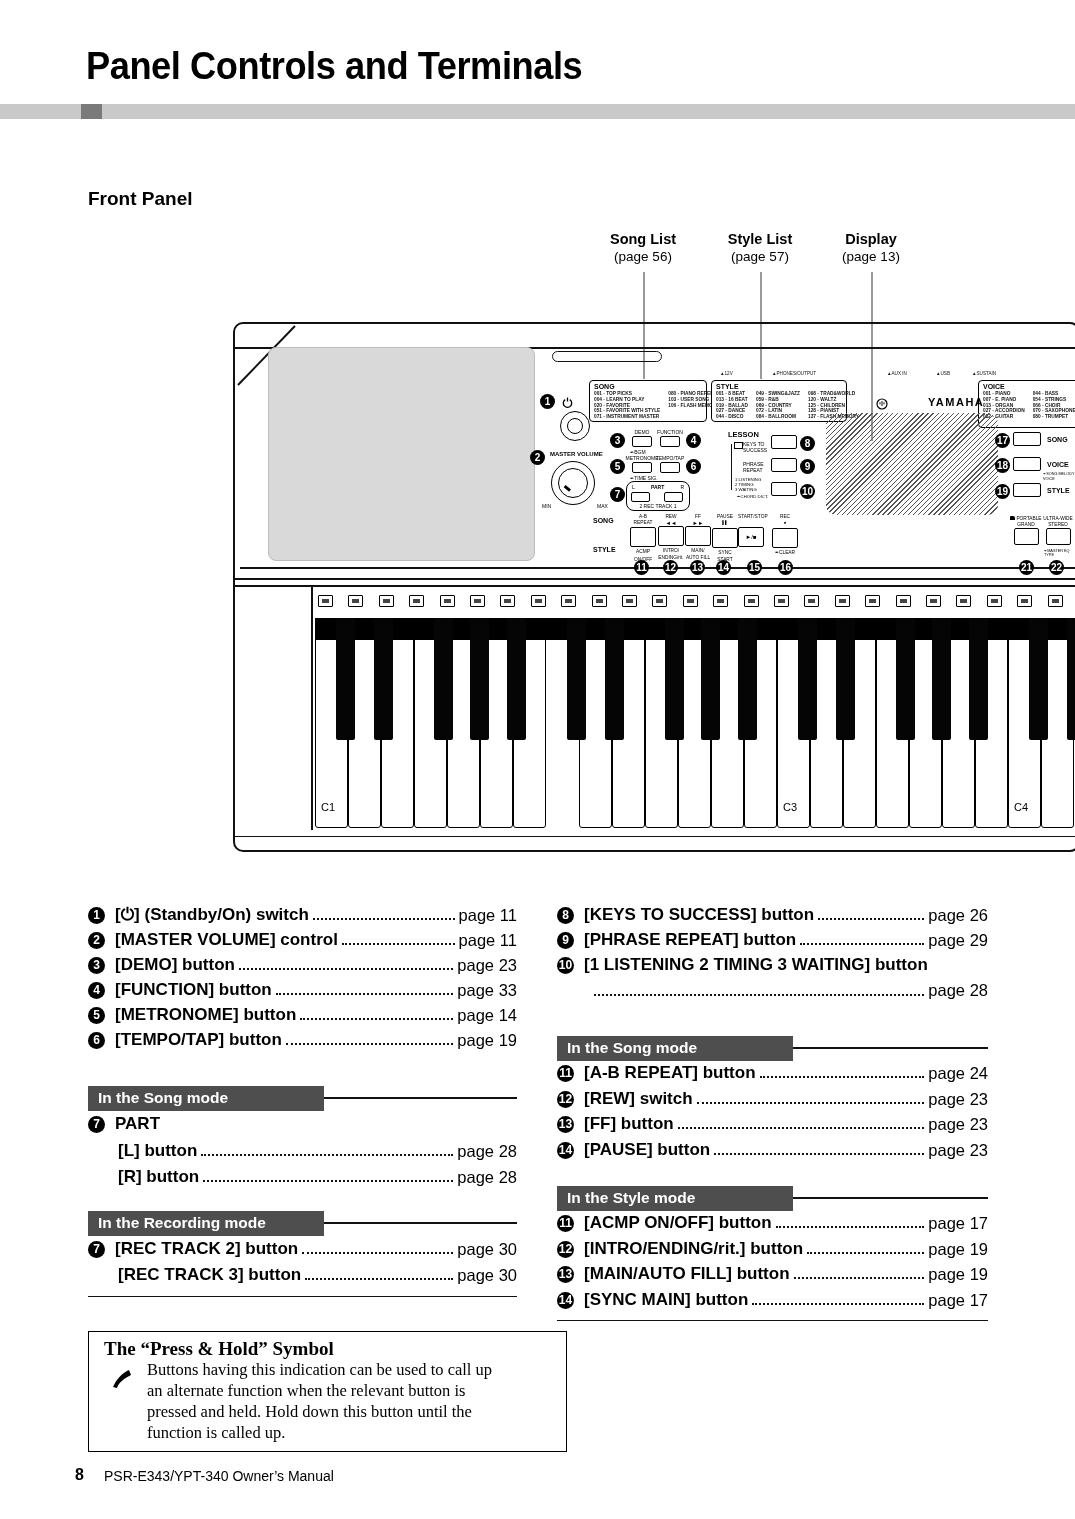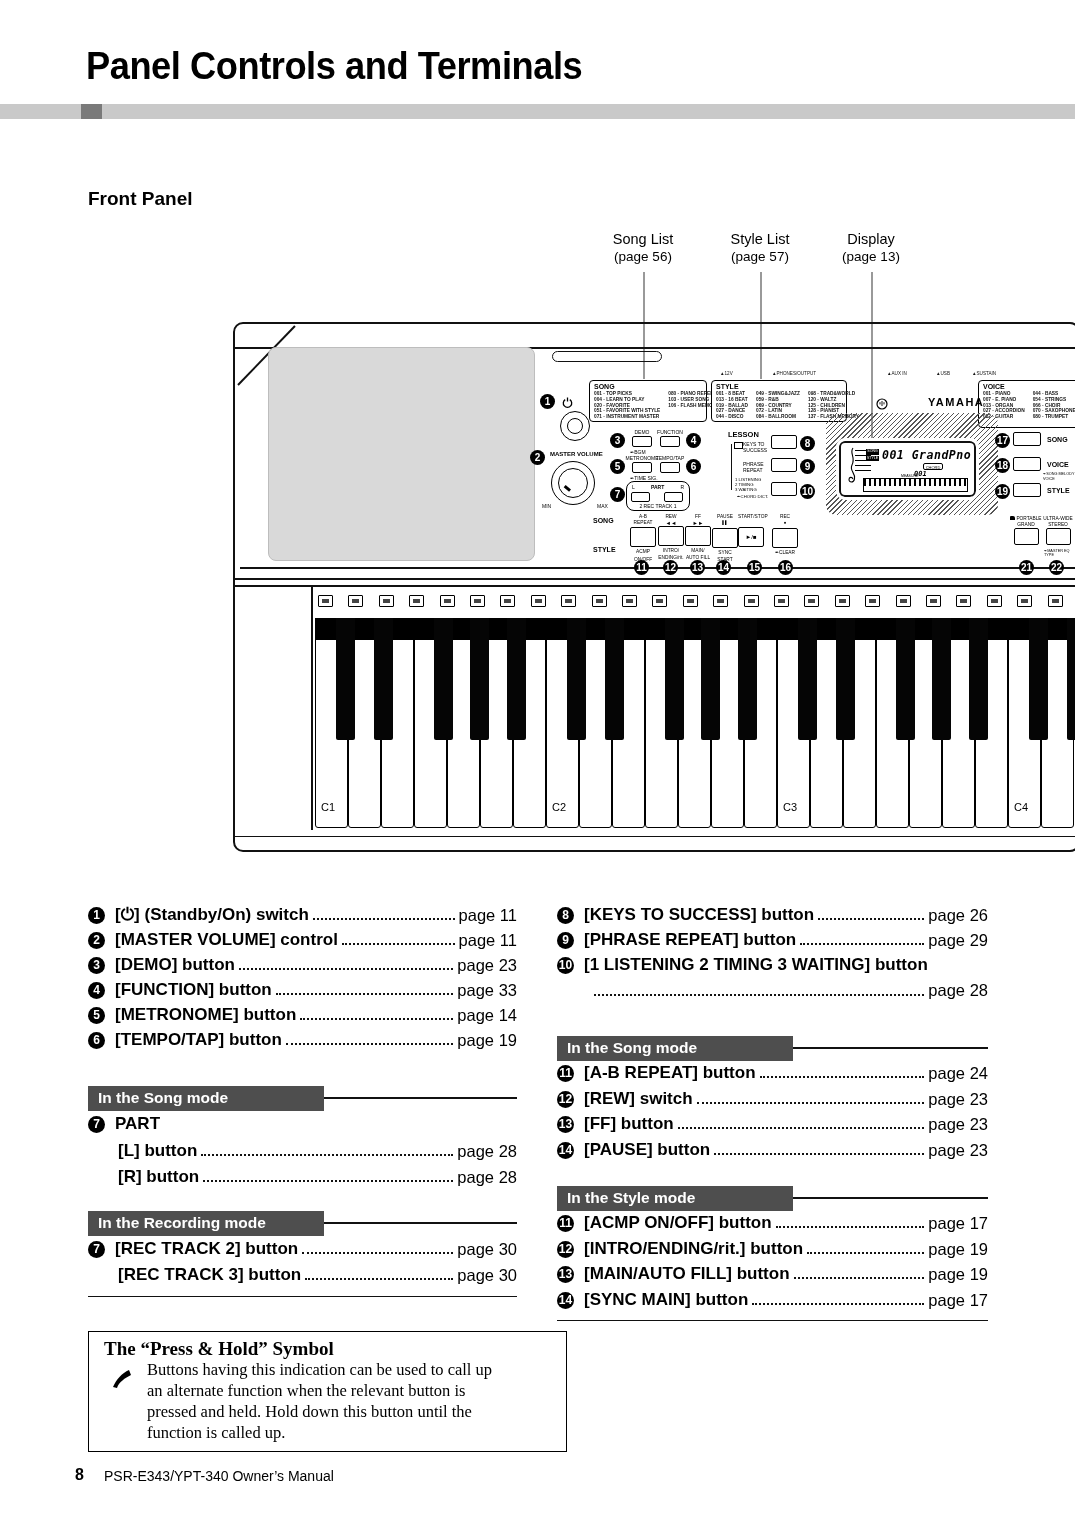--- a/index.html
+++ b/index.html
@@ -30,21 +30,21 @@
   .icobox{position:absolute;top:595px;width:13px;height:10px;border:1px solid #000;border-radius:1px;background:#fff;
           display:flex;align-items:center;justify-content:center;z-index:5}
   .icomark{width:7px;height:4px;background:#444}
   .row{position:absolute;display:flex;align-items:center}
   .row .lbl{font-weight:bold;font-size:17px;white-space:nowrap}
   .row .dots{flex:1;border-bottom:2.4px dotted #111;margin:0 4px;transform:translateY(4px)}
   .row .pg{font-size:16.5px;white-space:nowrap}
   .modebar{position:absolute;background:#4e4e4e;color:#fff;font-weight:bold;font-size:15.5px;
            width:226px;padding:3px 0 4px 10px;box-sizing:content-box}
   .clabel{position:absolute;width:120px;text-align:center}
-  .clabel .t{font-weight:normal;font-size:14.5px;line-height:18px}
+  .clabel .t{font-weight:bold;font-size:14.5px;line-height:18px}
   .clabel .p{font-size:13.5px;line-height:17px}
   .tcol{position:absolute;width:26px;text-align:center}
   .tcol .tl{font-size:4.8px;line-height:5.6px;white-space:nowrap}
   .tcol .sym{font-size:5.5px;line-height:6px}
   .tcol .bt{margin:2px auto 0;width:24px;height:18px;border:1.3px solid #000;border-radius:2px;background:#fff;
             display:flex;align-items:center;justify-content:center;font-size:6px}
   .tcol .bl{font-size:4.8px;line-height:5.4px;white-space:nowrap;margin-top:2px}
   .serifbox{font-family:"Liberation Serif",serif}
   .lcdfont{font-family:"DejaVu Sans Mono",monospace;font-style:italic;font-weight:bold}
 </style>
@@ -228,41 +228,20 @@
   <div class="abs" style="left:735px;top:477px;font-size:4.3px;line-height:5.2px">
       <div>1  LISTENING</div>
       <div>2  TIMING</div>
       <div>3  WAITING</div>
     </div>
   <div class="abs" style="left:737px;top:494px;font-size:4.3px"><span>✒</span><span>CHORD DICT.</span></div>
   <div class="btn" style="left:771px;top:482px;width:26px;height:14px"></div>
   <span class="cnum sm abs" style="left:800px;top:484px">10</span>
 
   <div class="hatch" style="left:826px;top:413px;width:172px;height:102px"></div>
-  <div class="abs" style="left:839px;top:441px;width:137px;height:56px;background:#fff;border:2px solid #111;border-radius:6px;outline:3px solid #fff;box-sizing:border-box">
-    <span class="abs" style="left:4px;top:3px">
-      <svg width="13" height="42" viewBox="0 0 13 42">
-          <path d="M8 2 C4 7 11 11 7 19 C4 25 11 27 9.5 33 C8.5 37 4 37 4 33.5 C4 31 7 30.5 8 33" fill="none" stroke="#000" stroke-width="1.1"></path>
-        </svg>
-    </span>
-    <div class="abs" style="left:14px;top:7px;width:16px;height:1px;background:#000"></div>
-    <div class="abs" style="left:14px;top:12px;width:16px;height:1px;background:#000"></div>
-    <div class="abs" style="left:14px;top:17px;width:16px;height:1px;background:#000"></div>
-    <div class="abs" style="left:14px;top:22px;width:16px;height:1px;background:#000"></div>
-    <div class="abs" style="left:14px;top:27px;width:16px;height:1px;background:#000"></div>
-    <div class="abs" style="left:25px;top:6px;width:13px;height:5.5px;background:#000;color:#fff;font-size:3.5px;text-align:center;line-height:5.5px">SONG</div>
-    <div class="abs" style="left:25px;top:12.5px;width:13px;height:5.5px;background:#000;color:#fff;font-size:3.5px;text-align:center;line-height:5.5px">STYLE</div>
-    <div class="abs lcdfont" style="left:41px;top:5px;font-size:11.5px;letter-spacing:.5px">001 GrandPno</div>
-    <div class="abs" style="left:82px;top:20px;width:20px;height:7px;border:.8px solid #000;border-radius:2px;font-size:4px;text-align:center;line-height:7px;box-sizing:border-box">CHORD</div>
-    <div class="abs" style="left:60px;top:31px;font-size:3.5px">MEASURE</div>
-    <div class="abs lcdfont" style="left:73px;top:27px;font-size:7px">001</div>
-    <div class="abs" style="left:22px;top:35px;width:105px;height:14px;border:1px solid #000;box-sizing:border-box">
-      <div style="height:58%;background:repeating-linear-gradient(90deg,#000 0 2px,#fff 2px 5px)"></div>
-    </div>
-  </div>
 
   <span class="cnum sm abs" style="left:995px;top:433px">17</span>
   <div class="btn" style="left:1013px;top:432px;width:28px;height:14px"></div>
   <div class="abs" style="left:1047px;top:436px;font-size:7px;font-weight:bold">SONG</div>
   <span class="cnum sm abs" style="left:995px;top:458px">18</span>
   <div class="btn" style="left:1013px;top:457px;width:28px;height:14px"></div>
   <div class="abs" style="left:1047px;top:461px;font-size:7px;font-weight:bold">VOICE</div>
   <div class="abs" style="left:1043px;top:472px;font-size:3.8px;width:32px;line-height:4.5px"><span>✒</span><span>SONG MELODY VOICE</span></div>
   <span class="cnum sm abs" style="left:995px;top:484px">19</span>
   <div class="btn" style="left:1013px;top:483px;width:28px;height:14px"></div>
@@ -339,23 +318,20 @@
     <div class="kband"></div>
   <div class="wkey" style="left: 315px;">
         <span class="okey">C1</span>
       </div>
       <div class="wkey" style="left: 348px;"></div>
       <div class="wkey" style="left: 381px;"></div>
       <div class="wkey" style="left: 414px;"></div>
       <div class="wkey" style="left: 447px;"></div>
       <div class="wkey" style="left: 480px;"></div>
       <div class="wkey" style="left: 513px;"></div>
-      <div class="wkey" style="left: 546px;">
-        <span class="okey">C2</span>
-      </div>
       <div class="wkey" style="left: 579px;"></div>
       <div class="wkey" style="left: 612px;"></div>
       <div class="wkey" style="left: 645px;"></div>
       <div class="wkey" style="left: 678px;"></div>
       <div class="wkey" style="left: 711px;"></div>
       <div class="wkey" style="left: 744px;"></div>
       <div class="wkey" style="left: 777px;">
         <span class="okey">C3</span>
       </div>
       <div class="wkey" style="left: 810px;"></div>

